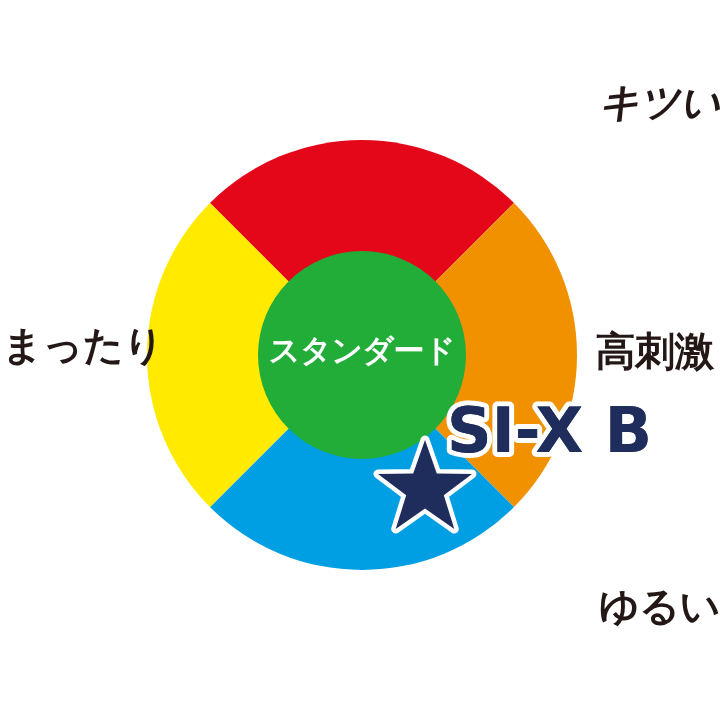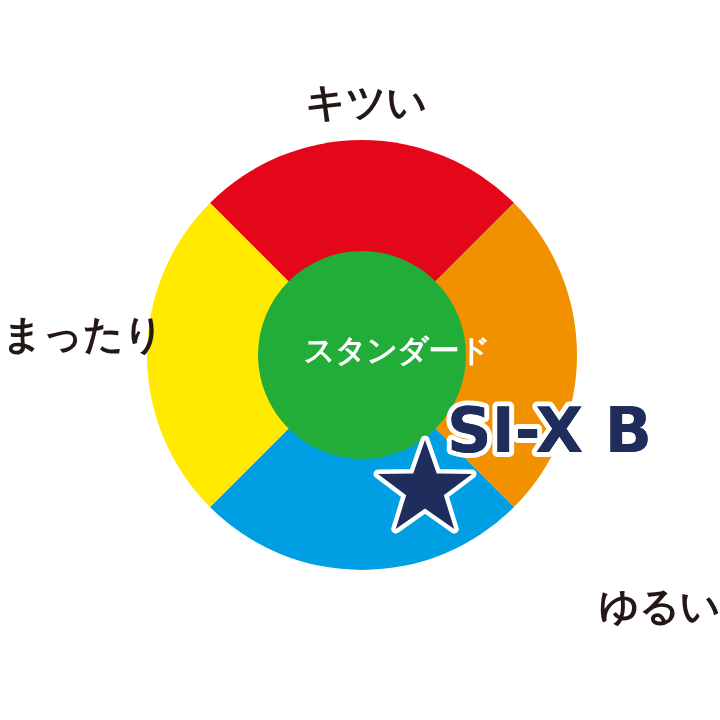--- a/index.html
+++ b/index.html
@@ -38,31 +38,32 @@
     font-size: 40px;
     line-height: 1;
     letter-spacing: -0.5px;
     white-space: nowrap;
     user-select: none;
   }
   #label-top {
     left: 12px;
     right: 0;
     top: 82px;
-    text-align: center;
+    text-align: right;
+    font-style: italic;
   }
   #label-bottom {
     left: 0;
     right: 0;
     top: 586px;
     text-align: right;
   }
   #label-left {
     left: 2px;
-    top: 314px;
+    top: 325px;
     text-align: left;
   }
   #label-right {
     right: 6px;
     top: 331px;
     text-align: right;
   }
   .center-label {
     position: absolute;
     left: 258px;
@@ -70,21 +71,20 @@
     width: 208px;
     text-align: center;
     color: #ffffff;
     font-family: "DejaVu Sans", "Liberation Sans", sans-serif;
     font-weight: bold;
     font-size: 31px;
     line-height: 1;
     letter-spacing: -0.5px;
     white-space: nowrap;
     user-select: none;
-    margin-left: 35px;
   }
 </style>
 </head>
 <body>
 
 <div id="stage">
 
   <svg id="wheel-svg" viewBox="0 0 720 720">
     <defs>
       <clipPath id="clip-outer-ring">
@@ -111,18 +111,19 @@
     </g>
 
     <text x="447" y="452" font-family="DejaVu Sans, Liberation Sans, sans-serif" font-size="62" font-weight="bold" fill="#1F2D5C" stroke="#FFFFFF" stroke-width="10" stroke-linejoin="round" paint-order="stroke">SI-X B</text>
     <text x="447" y="452" font-family="DejaVu Sans, Liberation Sans, sans-serif" font-size="62" font-weight="bold" fill="#1F2D5C">SI-X B</text>
   </svg>
 
   <div class="center-label">スタンダード</div>
 
   <div class="axis-label" id="label-top">キツい</div>
 
+  <div class="axis-label" id="label-right">高刺激</div>
 
   <div class="axis-label" id="label-bottom">ゆるい</div>
 
   <div class="axis-label" id="label-left">まったり</div>
 
 </div>
 
 </body></html>

